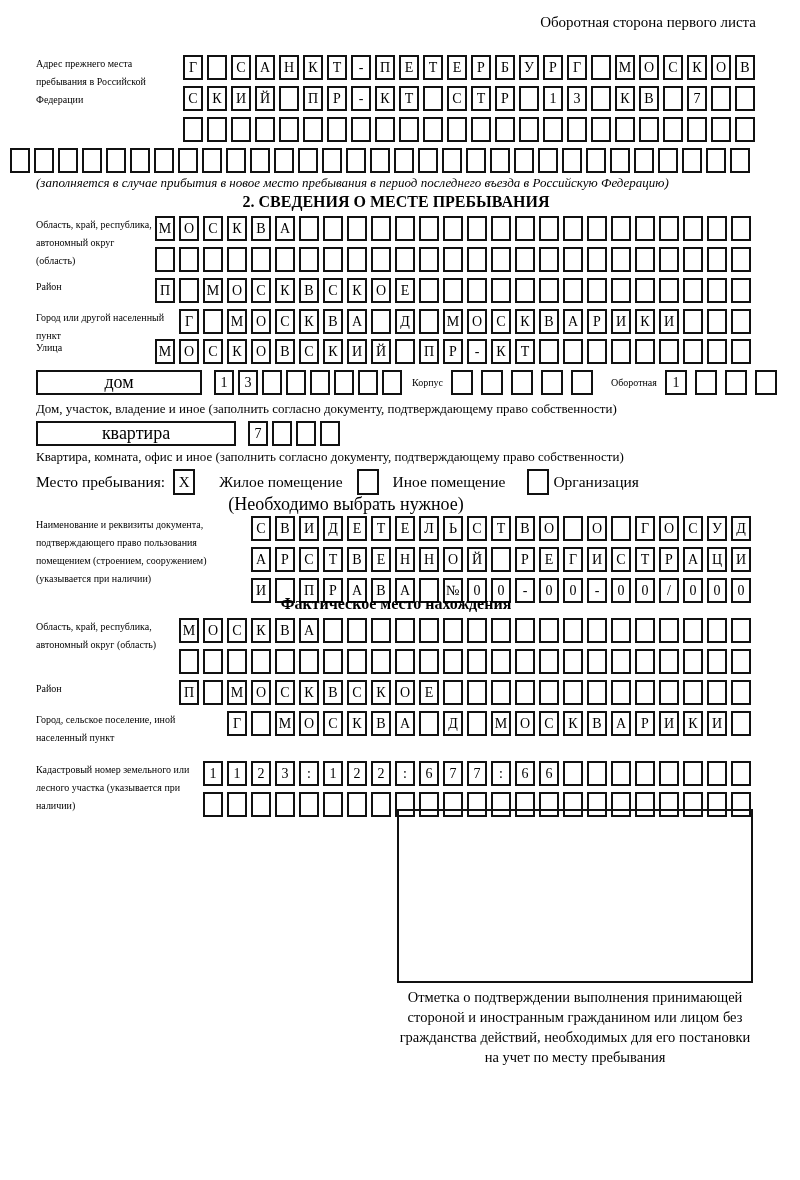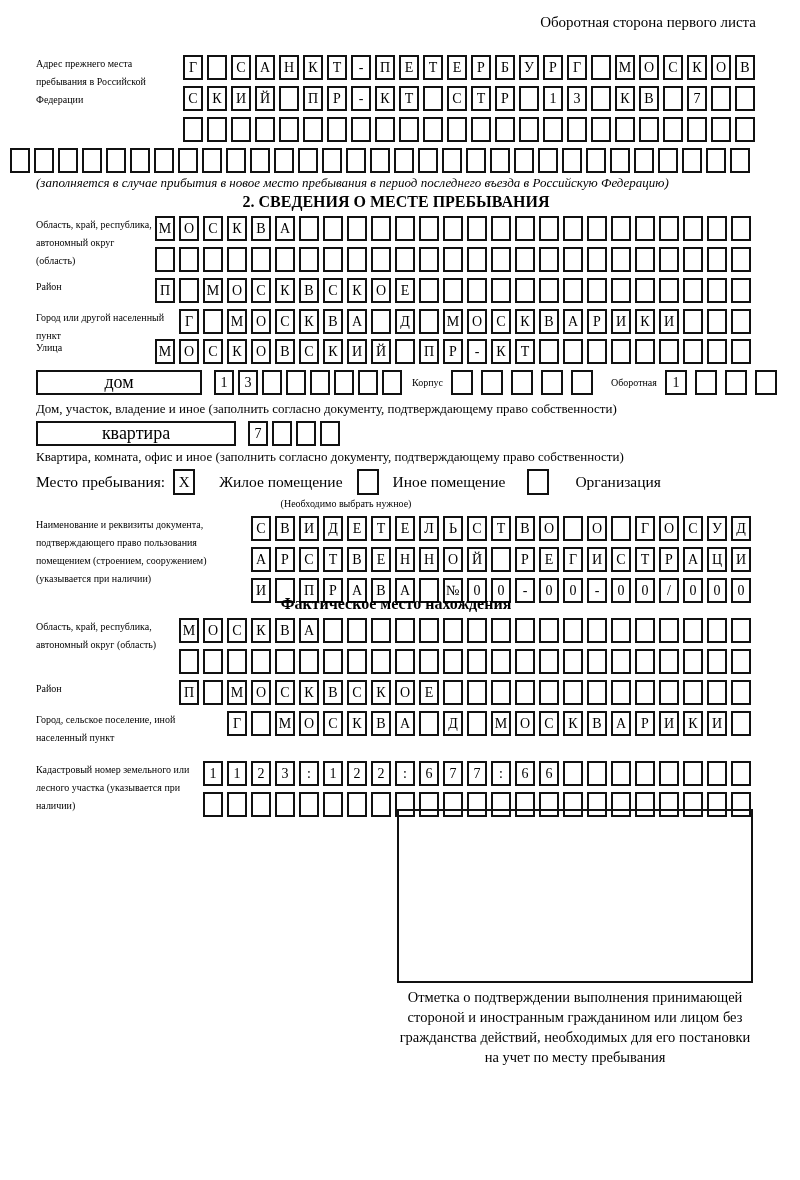--- a/index.html
+++ b/index.html
@@ -373,23 +373,23 @@
         <span class="cell">X</span>
       </span>
     <span style="margin-left:20px">Жилое помещение</span>
     <span class="boxrow" style="margin-left:14px">
         <span class="cell"></span>
       </span>
     <span style="margin-left:10px">Иное помещение</span>
     <span class="boxrow" style="margin-left:22px">
         <span class="cell"></span>
       </span>
-    <span style="margin-left:22px">Организация</span>
-  </div>
-  <div class="caption mb4" style="width:620px;text-align:center;font-size:10px;margin-top:2px">(Необходимо выбрать нужное)</div>
+    <span style="">Организация</span>
+  </div>
+  <div class="caption mb4" style="width:620px;text-align:center;font-size:18px;margin-top:2px">(Необходимо выбрать нужное)</div>
 
   <div class="frow" style="margin-top:4px">
     <div class="flabel" style="width:215px">Наименование и реквизиты документа, подтверждающего право пользования помещением (строением, сооружением) (указывается при наличии)</div>
     <div class="boxcol">
       <div class="boxrow">
           <span class="cell">С</span>
           <span class="cell">В</span>
           <span class="cell">И</span>
           <span class="cell">Д</span>
           <span class="cell">Е</span>

